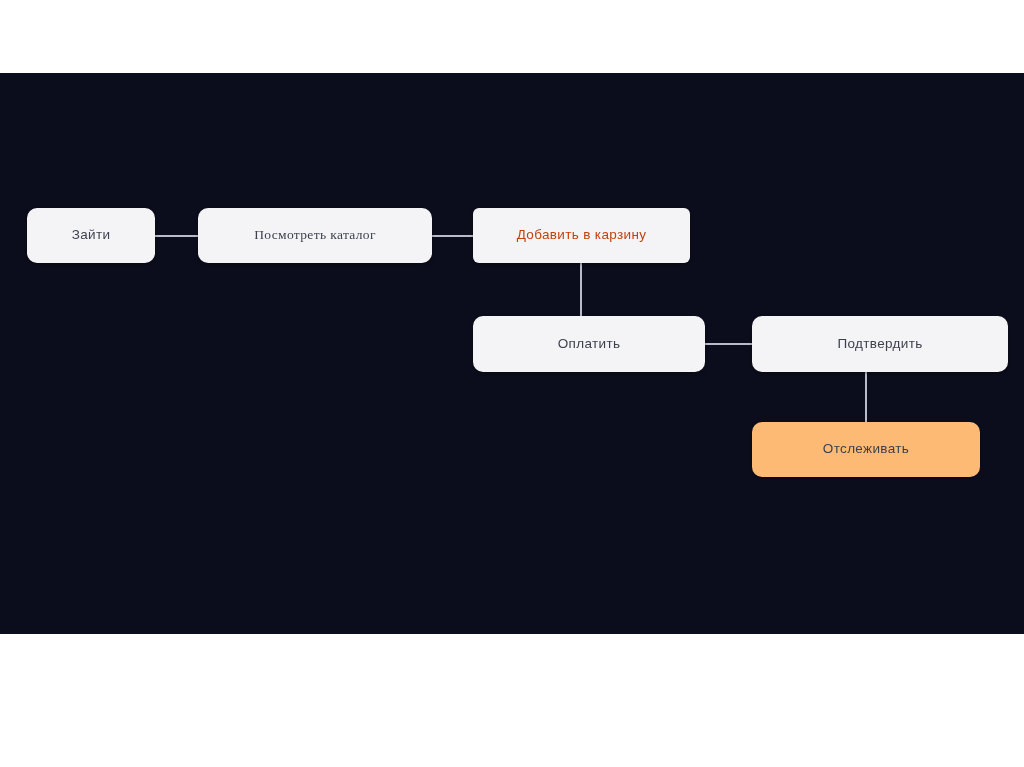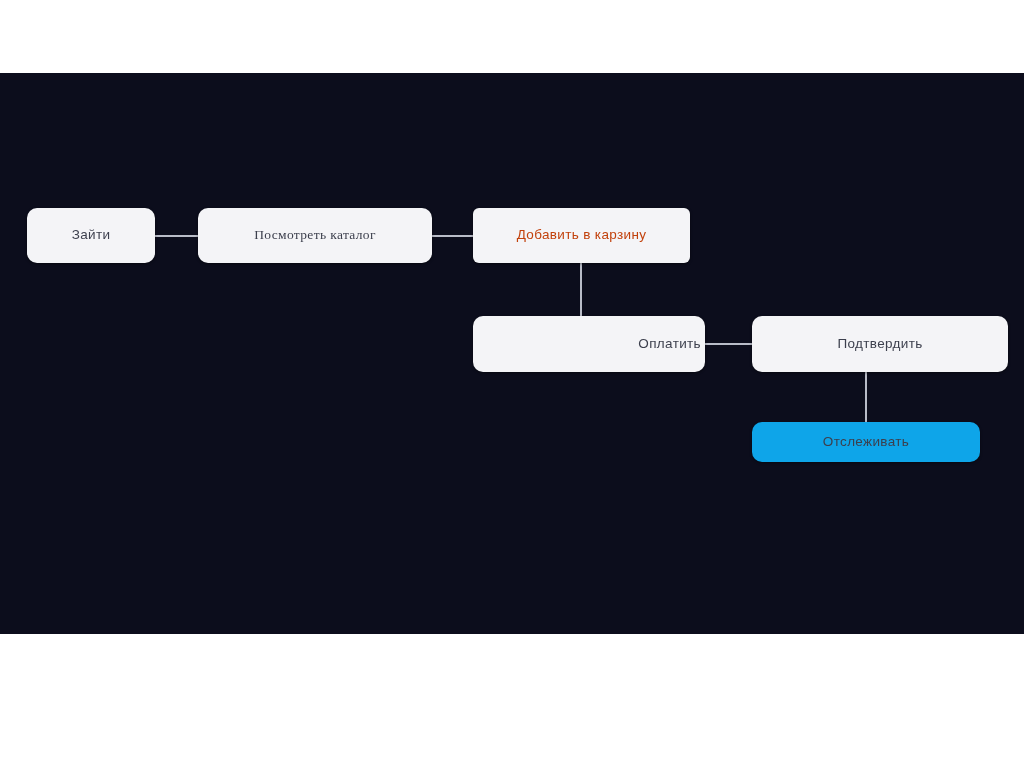--- a/index.html
+++ b/index.html
@@ -44,21 +44,21 @@
     display: flex;
     align-items: center;
     justify-content: center;
     color: #3c3f4d;
     font-size: 13.5px;
     font-family: "Liberation Sans", sans-serif;
     letter-spacing: 0.35px;
     text-align: center;
     box-shadow: 0 1px 3px rgba(0,0,0,0.45);
     user-select: none;
-    padding: 0 4px;
+    padding: 0 24px;
   }
   .node-label {
     display: block;
     line-height: 1.2;
     white-space: nowrap;
   }
 </style>
 </head>
 <body>
 
@@ -74,24 +74,24 @@
     <div id="nodes">
         <div class="node" style="left: 27px; top: 135px; width: 128px; height: 55px; background: rgb(244, 244, 247); color: rgb(60, 63, 77); border-radius: 10px;">
           <span class="node-label">Зайти</span>
         </div>
         <div class="node" style="left: 198px; top: 135px; width: 234px; height: 55px; background: rgb(244, 244, 247); color: rgb(60, 63, 77); border-radius: 10px; font-family: Liberation Serif, serif;">
           <span class="node-label">Посмотреть каталог</span>
         </div>
         <div class="node" style="left: 473px; top: 135px; width: 217px; height: 55px; background: rgb(244, 244, 247); color: #c2410c; border-radius: 6px;">
           <span class="node-label">Добавить в карзину</span>
         </div>
-        <div class="node" style="left: 473px; top: 243px; width: 232px; height: 56px; background: rgb(244, 244, 247); color: rgb(60, 63, 77); border-radius: 10px; justify-content: flex-end;">
+        <div class="node" style="left: 473px; top: 243px; width: 232px; height: 56px; background: rgb(244, 244, 247); color: rgb(60, 63, 77); border-radius: 10px;">
           <span class="node-label">Оплатить</span>
         </div>
         <div class="node" style="left: 752px; top: 243px; width: 256px; height: 56px; background: rgb(244, 244, 247); color: rgb(60, 63, 77); border-radius: 10px;">
           <span class="node-label">Подтвердить</span>
         </div>
-        <div class="node" style="left: 752px; top: 349px; width: 228px; height: 40px; background: #0ea5e9; color: rgb(60, 63, 77); border-radius: 10px;">
+        <div class="node" style="left: 752px; top: 349px; width: 228px; height: 55px; background: #fdba74; color: rgb(60, 63, 77); border-radius: 10px;">
           <span class="node-label">Отслеживать</span>
         </div>
       </div>
   </div>
 </div>
 
 </body></html>

